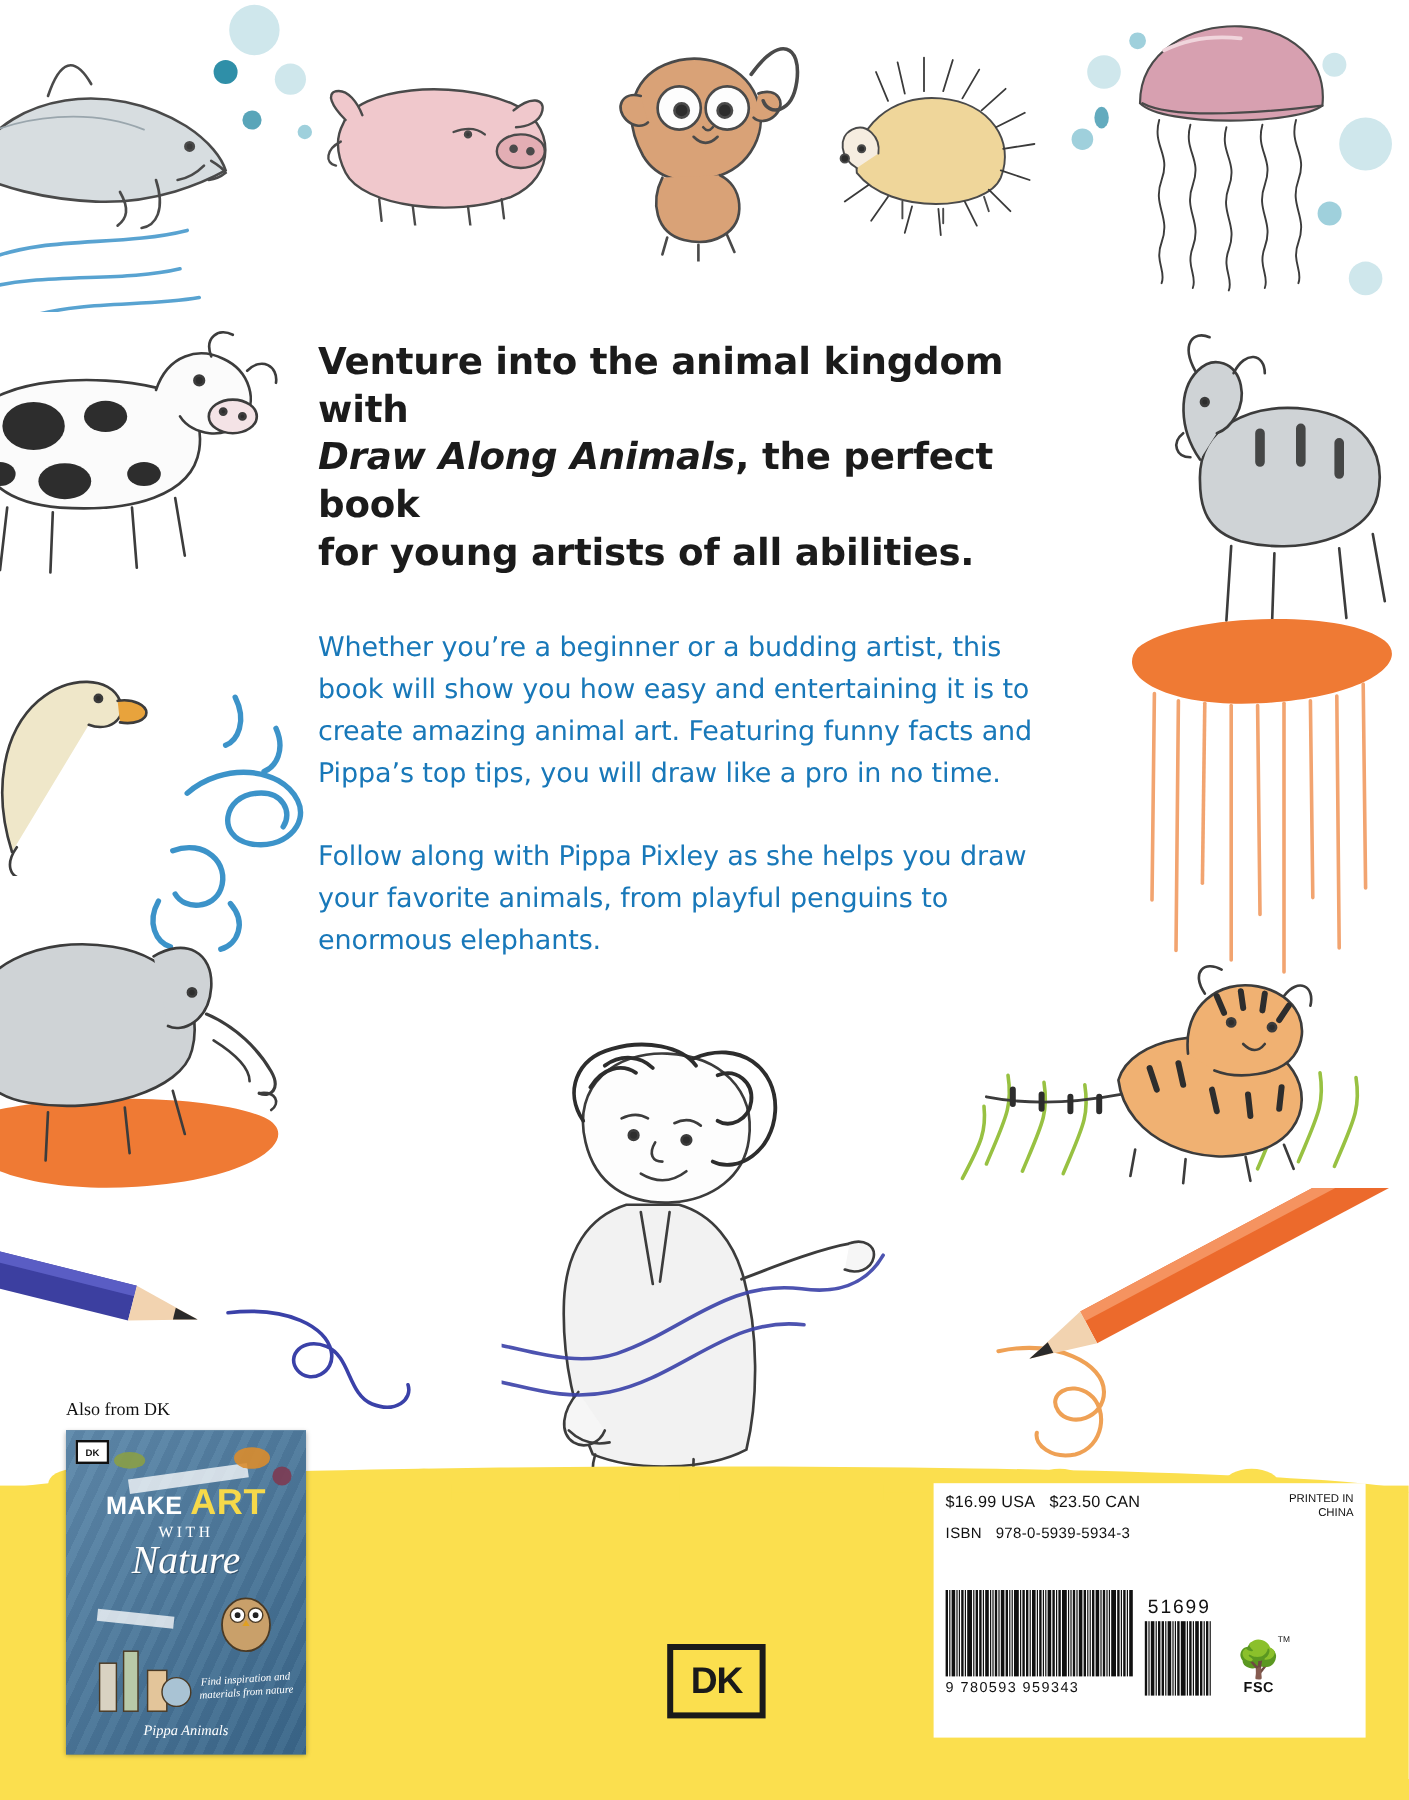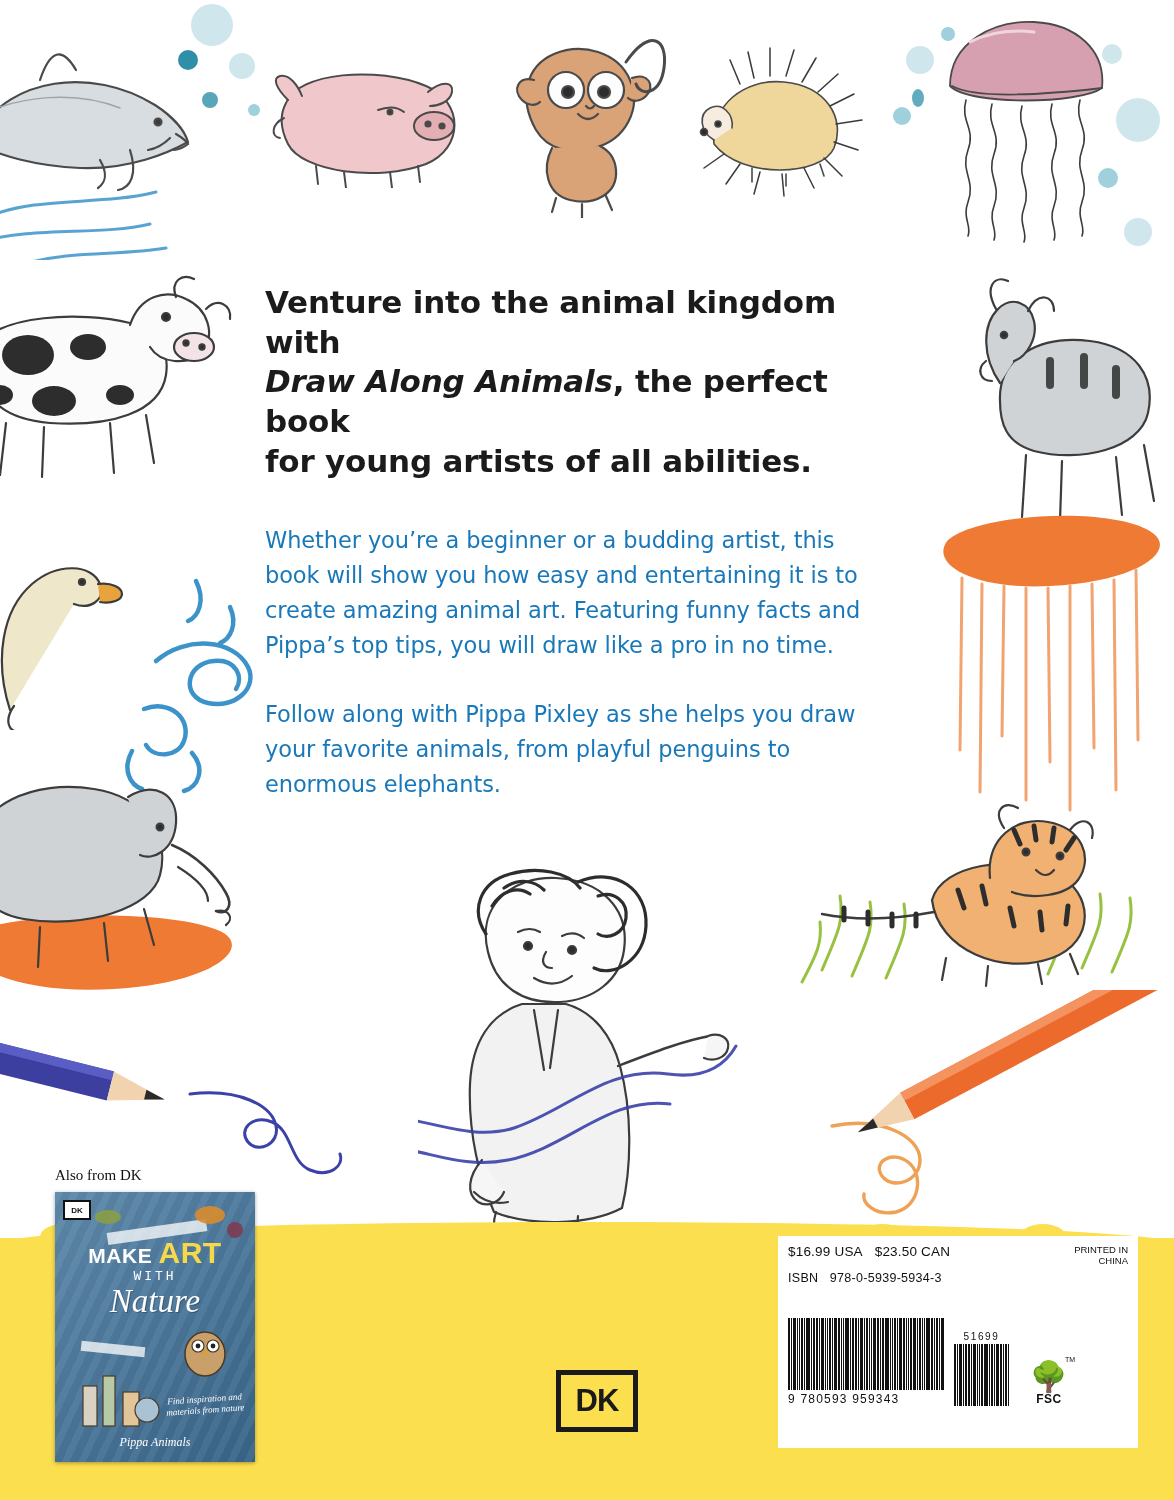--- a/index.html
+++ b/index.html
@@ -129,21 +129,21 @@
     font-family: "Liberation Sans", sans-serif;
     font-weight: bold;
     font-size: 21px;
     letter-spacing: 0.5px;
   }
   #promo-title .l1 .big {
     font-size: 30px;
     color: #f6d94a;
   }
   #promo-title .l2 {
-    font-family: Liberation Mono, monospace;
+    font-family: Liberation Serif, serif;
     font-size: 13px;
     letter-spacing: 3px;
     margin-top: 2px;
   }
   #promo-title .l3 {
     font-family: "Liberation Serif", serif;
     font-style: italic;
     font-size: 33px;
     color: #fdfdfd;
     margin-top: 2px;
@@ -249,24 +249,24 @@
   }
   #ean-digits {
     font-family: "Liberation Sans", sans-serif;
     font-size: 12px;
     letter-spacing: 1.2px;
     margin-top: 2px;
     color: #111;
   }
   #addon-digits {
     font-family: "Liberation Sans", sans-serif;
-    font-size: 10px;
+    font-size: 16px;
     letter-spacing: 1.6px;
     color: #111;
-    text-align: center;
+    text-align: right;
     margin-bottom: 2px;
     margin-top: 40px;
   }
   #fsc-mark {
     width: 52px;
     text-align: center;
     font-family: "Liberation Sans", sans-serif;
     color: #111;
     margin-left: 4px;
   }

